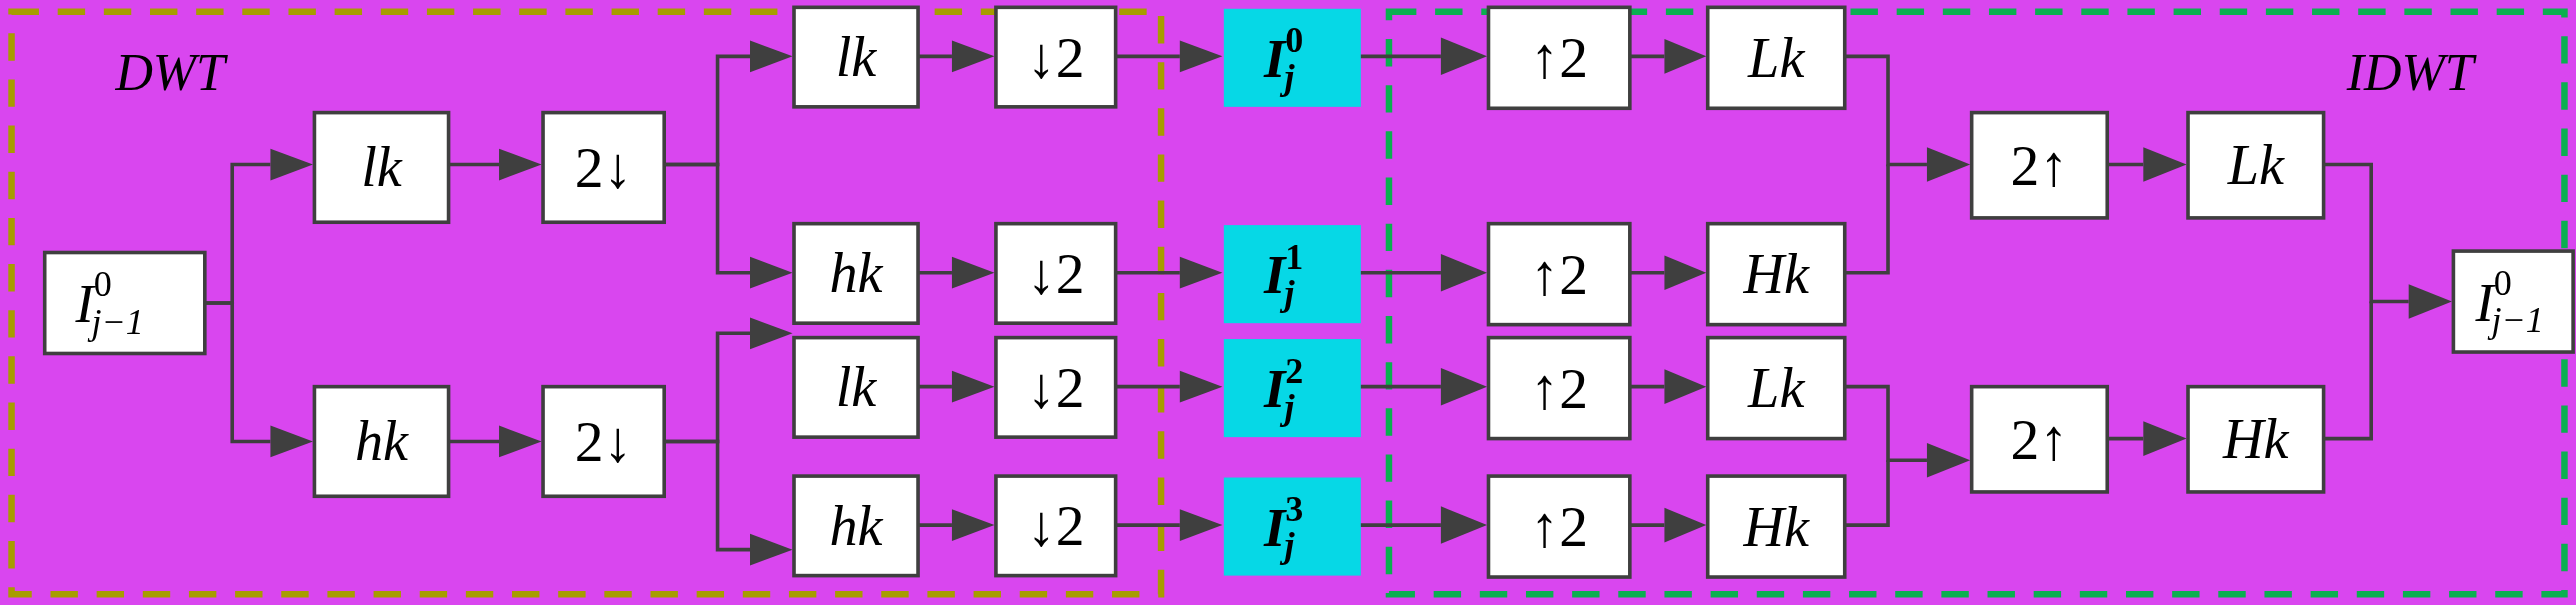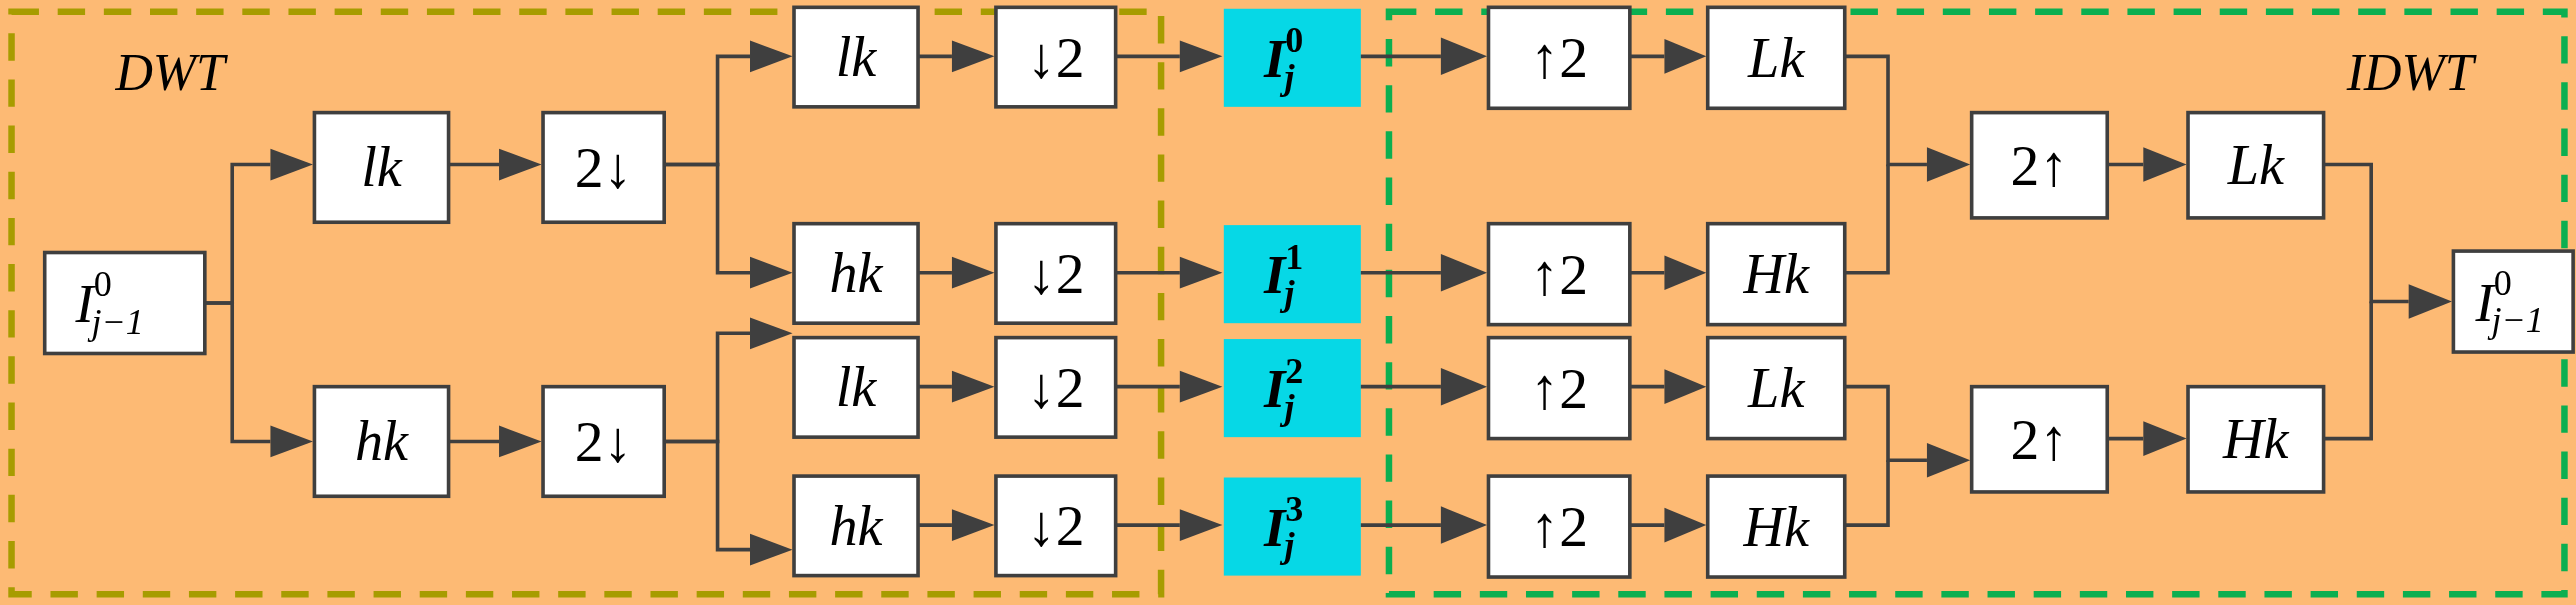--- a/index.html
+++ b/index.html
@@ -4,21 +4,21 @@
 <style>
   html, body {
     margin: 0;
     padding: 0;
     background: #ffffff;
   }
   #stage {
     position: relative;
     width: 2576px;
     height: 606px;
-    background: #fdba74;
+    background: #d946ef;
     font-family: "Liberation Serif", "DejaVu Serif", serif;
     overflow: hidden;
   }
   svg#diagram {
     position: absolute;
     left: 0;
     top: 0;
     width: 2576px;
     height: 606px;
   }

